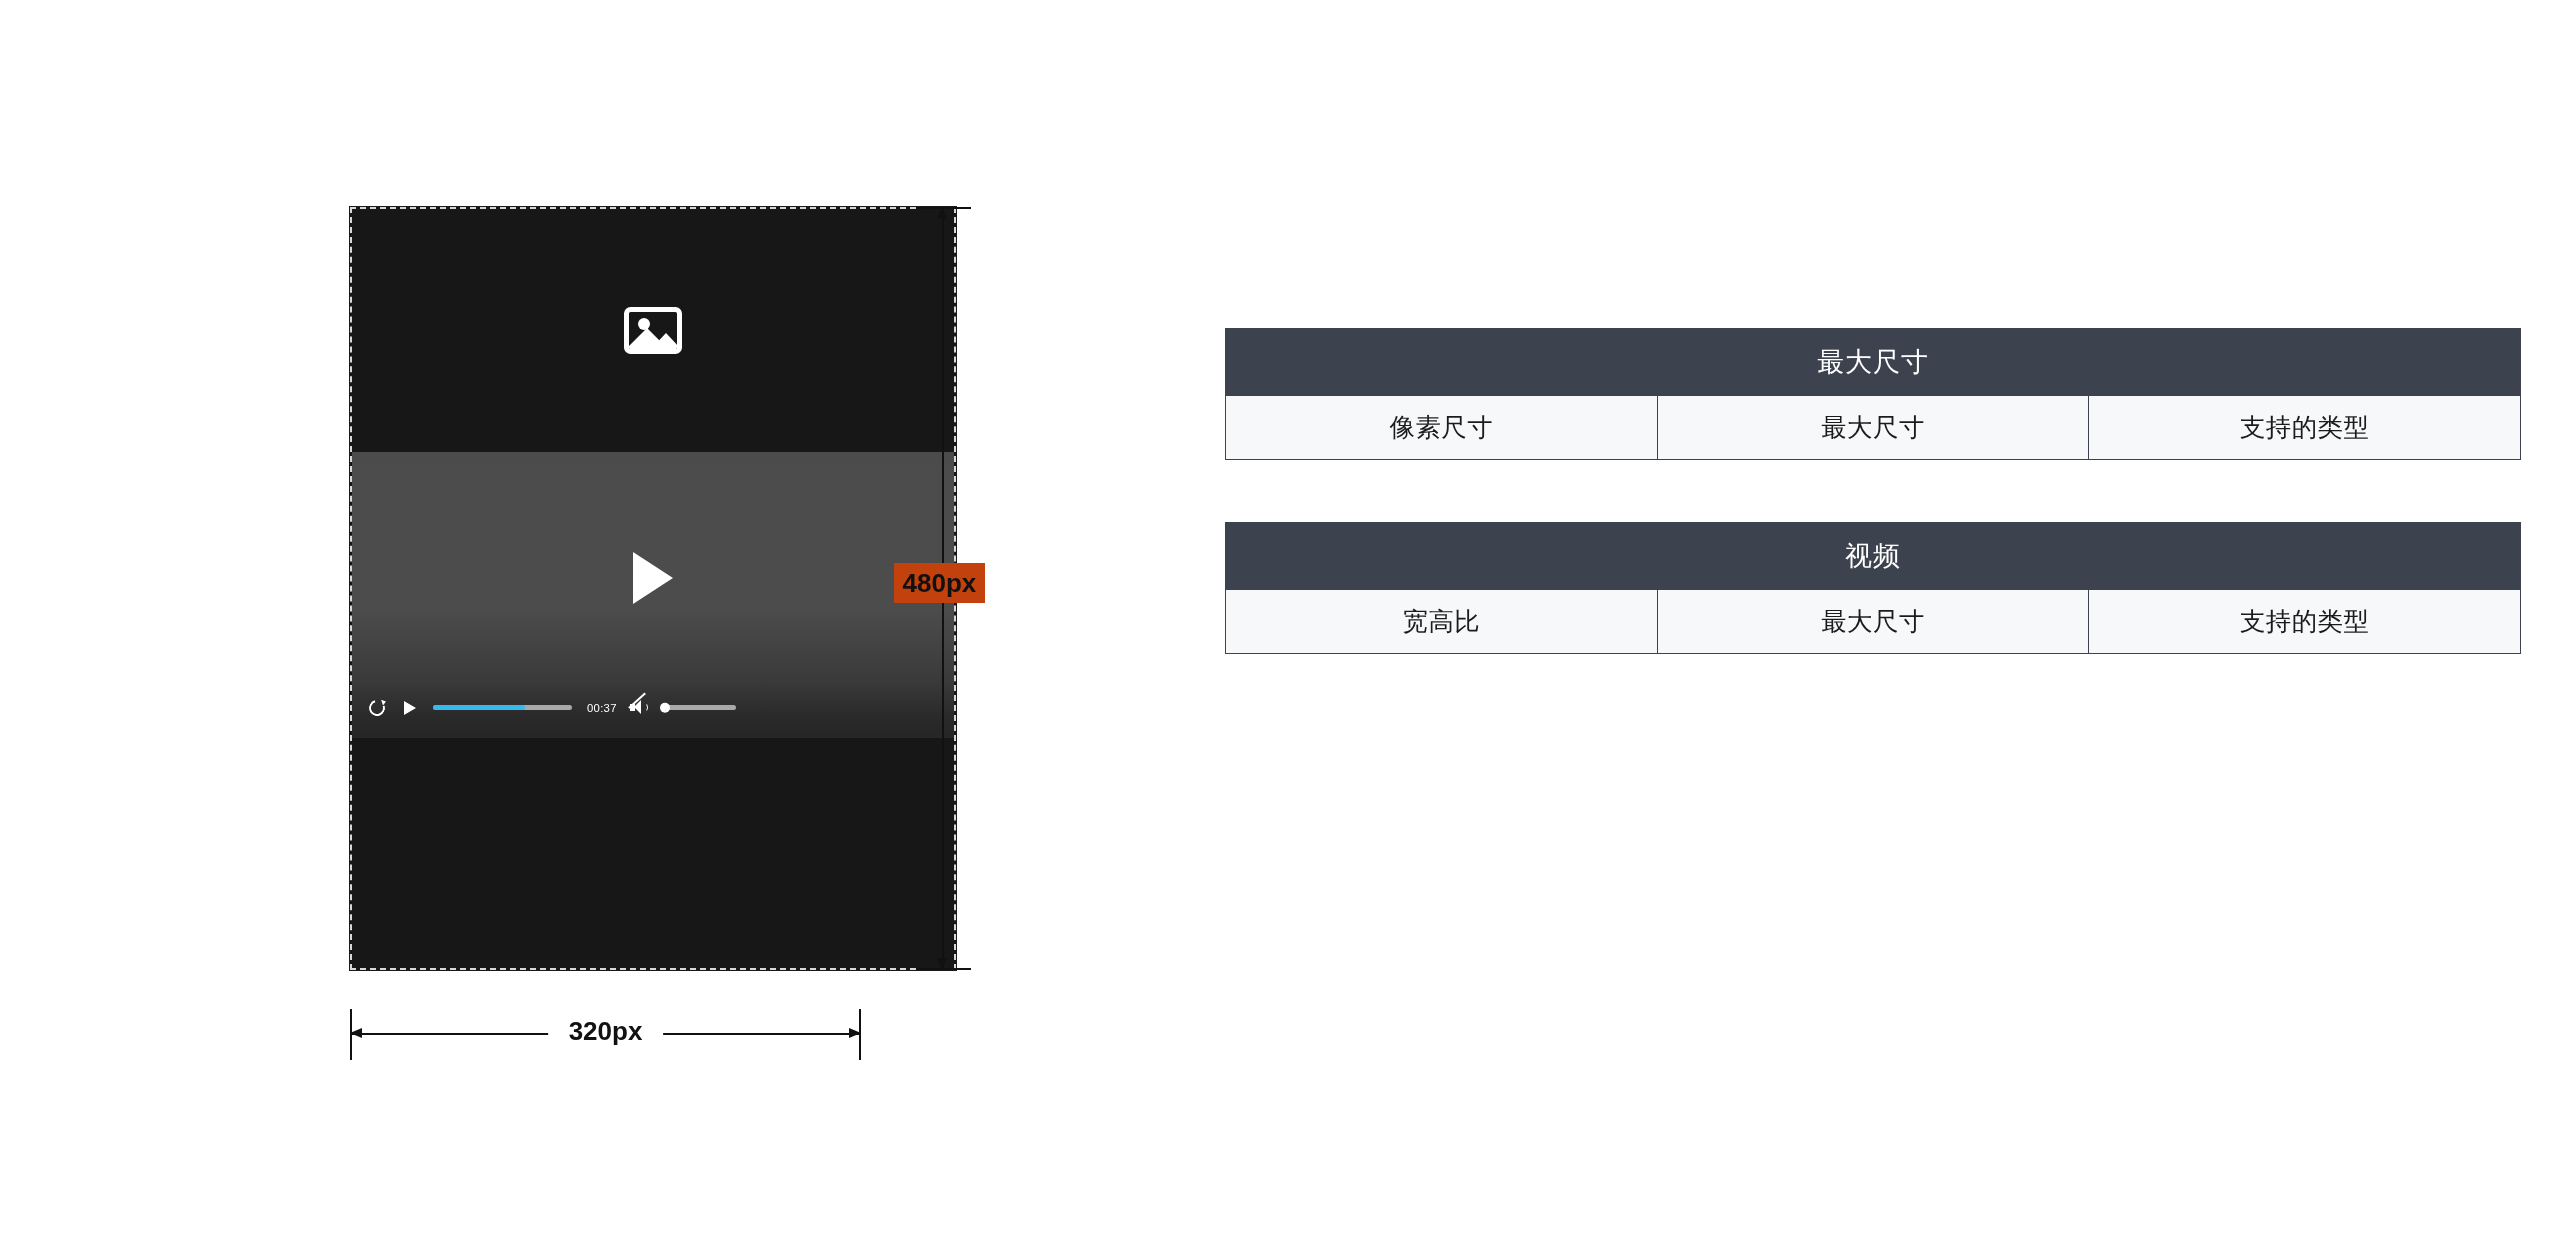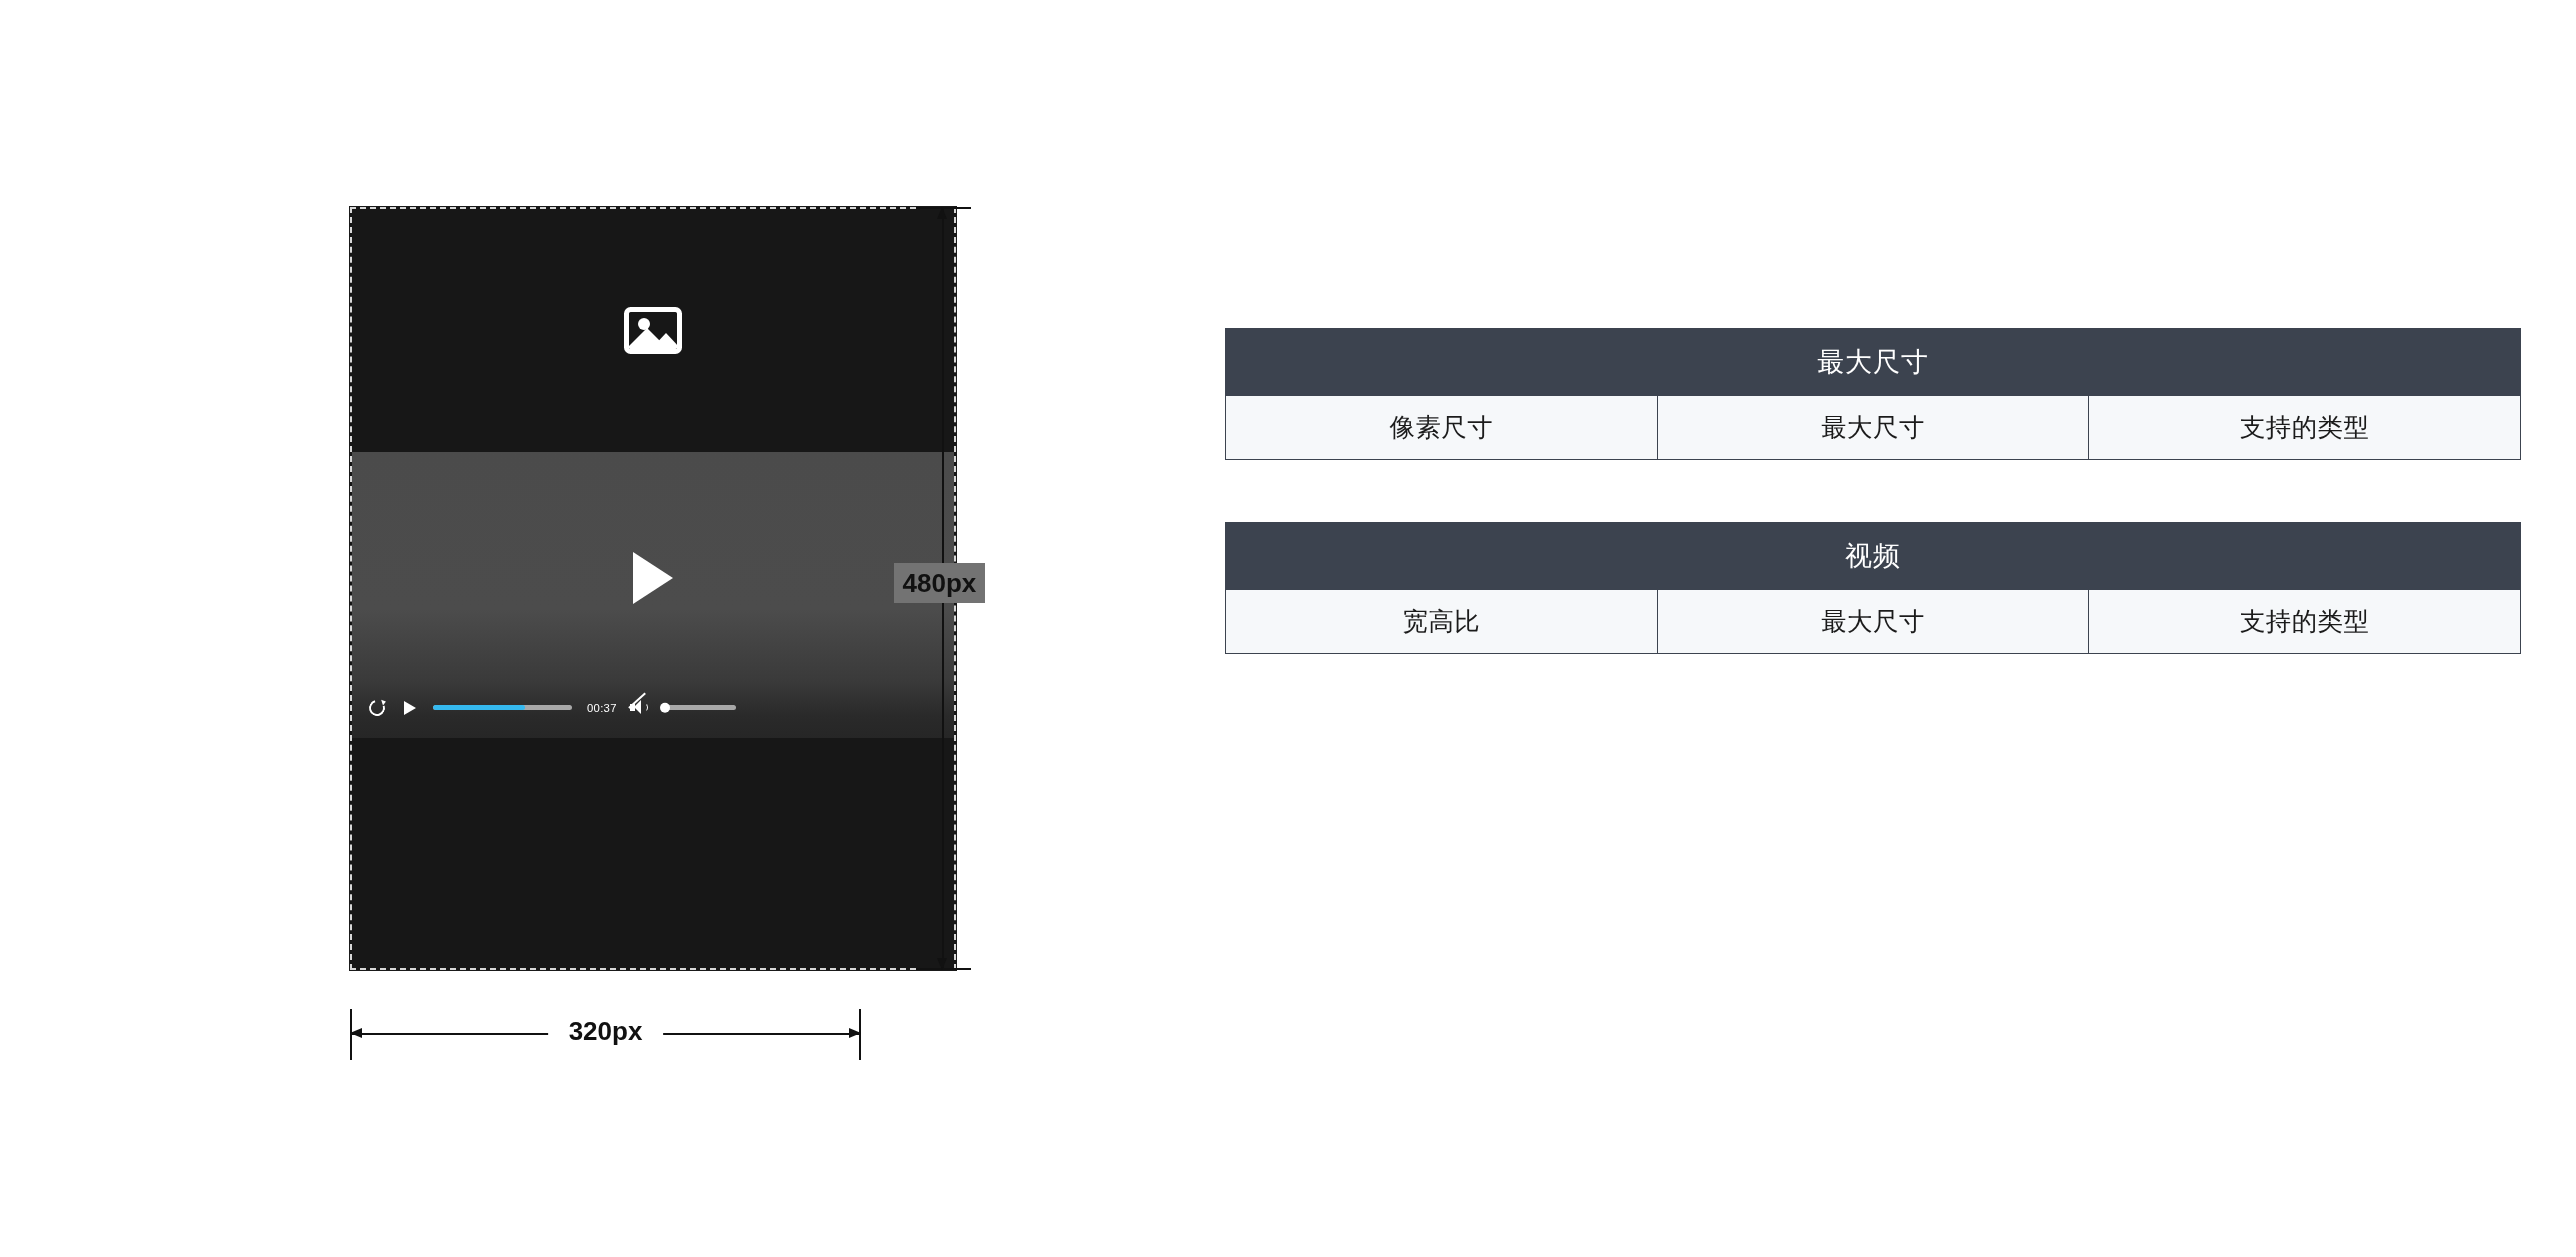--- a/index.html
+++ b/index.html
@@ -232,21 +232,21 @@
     width: 0; height: 0;
     border-left: 5.6px solid transparent;
     border-right: 5.6px solid transparent;
   }
   .dim-v .arrow.up { top: 0; border-bottom: 12.2px solid #111111; }
   .dim-v .arrow.dn { bottom: 0; border-top: 12.2px solid #111111; }
   .dim-v-label {
     position: absolute;
     left: 894px;
     top: 563px;
-    background: #737373;
+    background: #c2410c;
     padding: 4.7px 8.5px;
     font-size: 26px;
     font-weight: bold;
     color: #111111;
     white-space: nowrap;
   }
 
   .dim-h {
     position: absolute;
     left: 350px;

